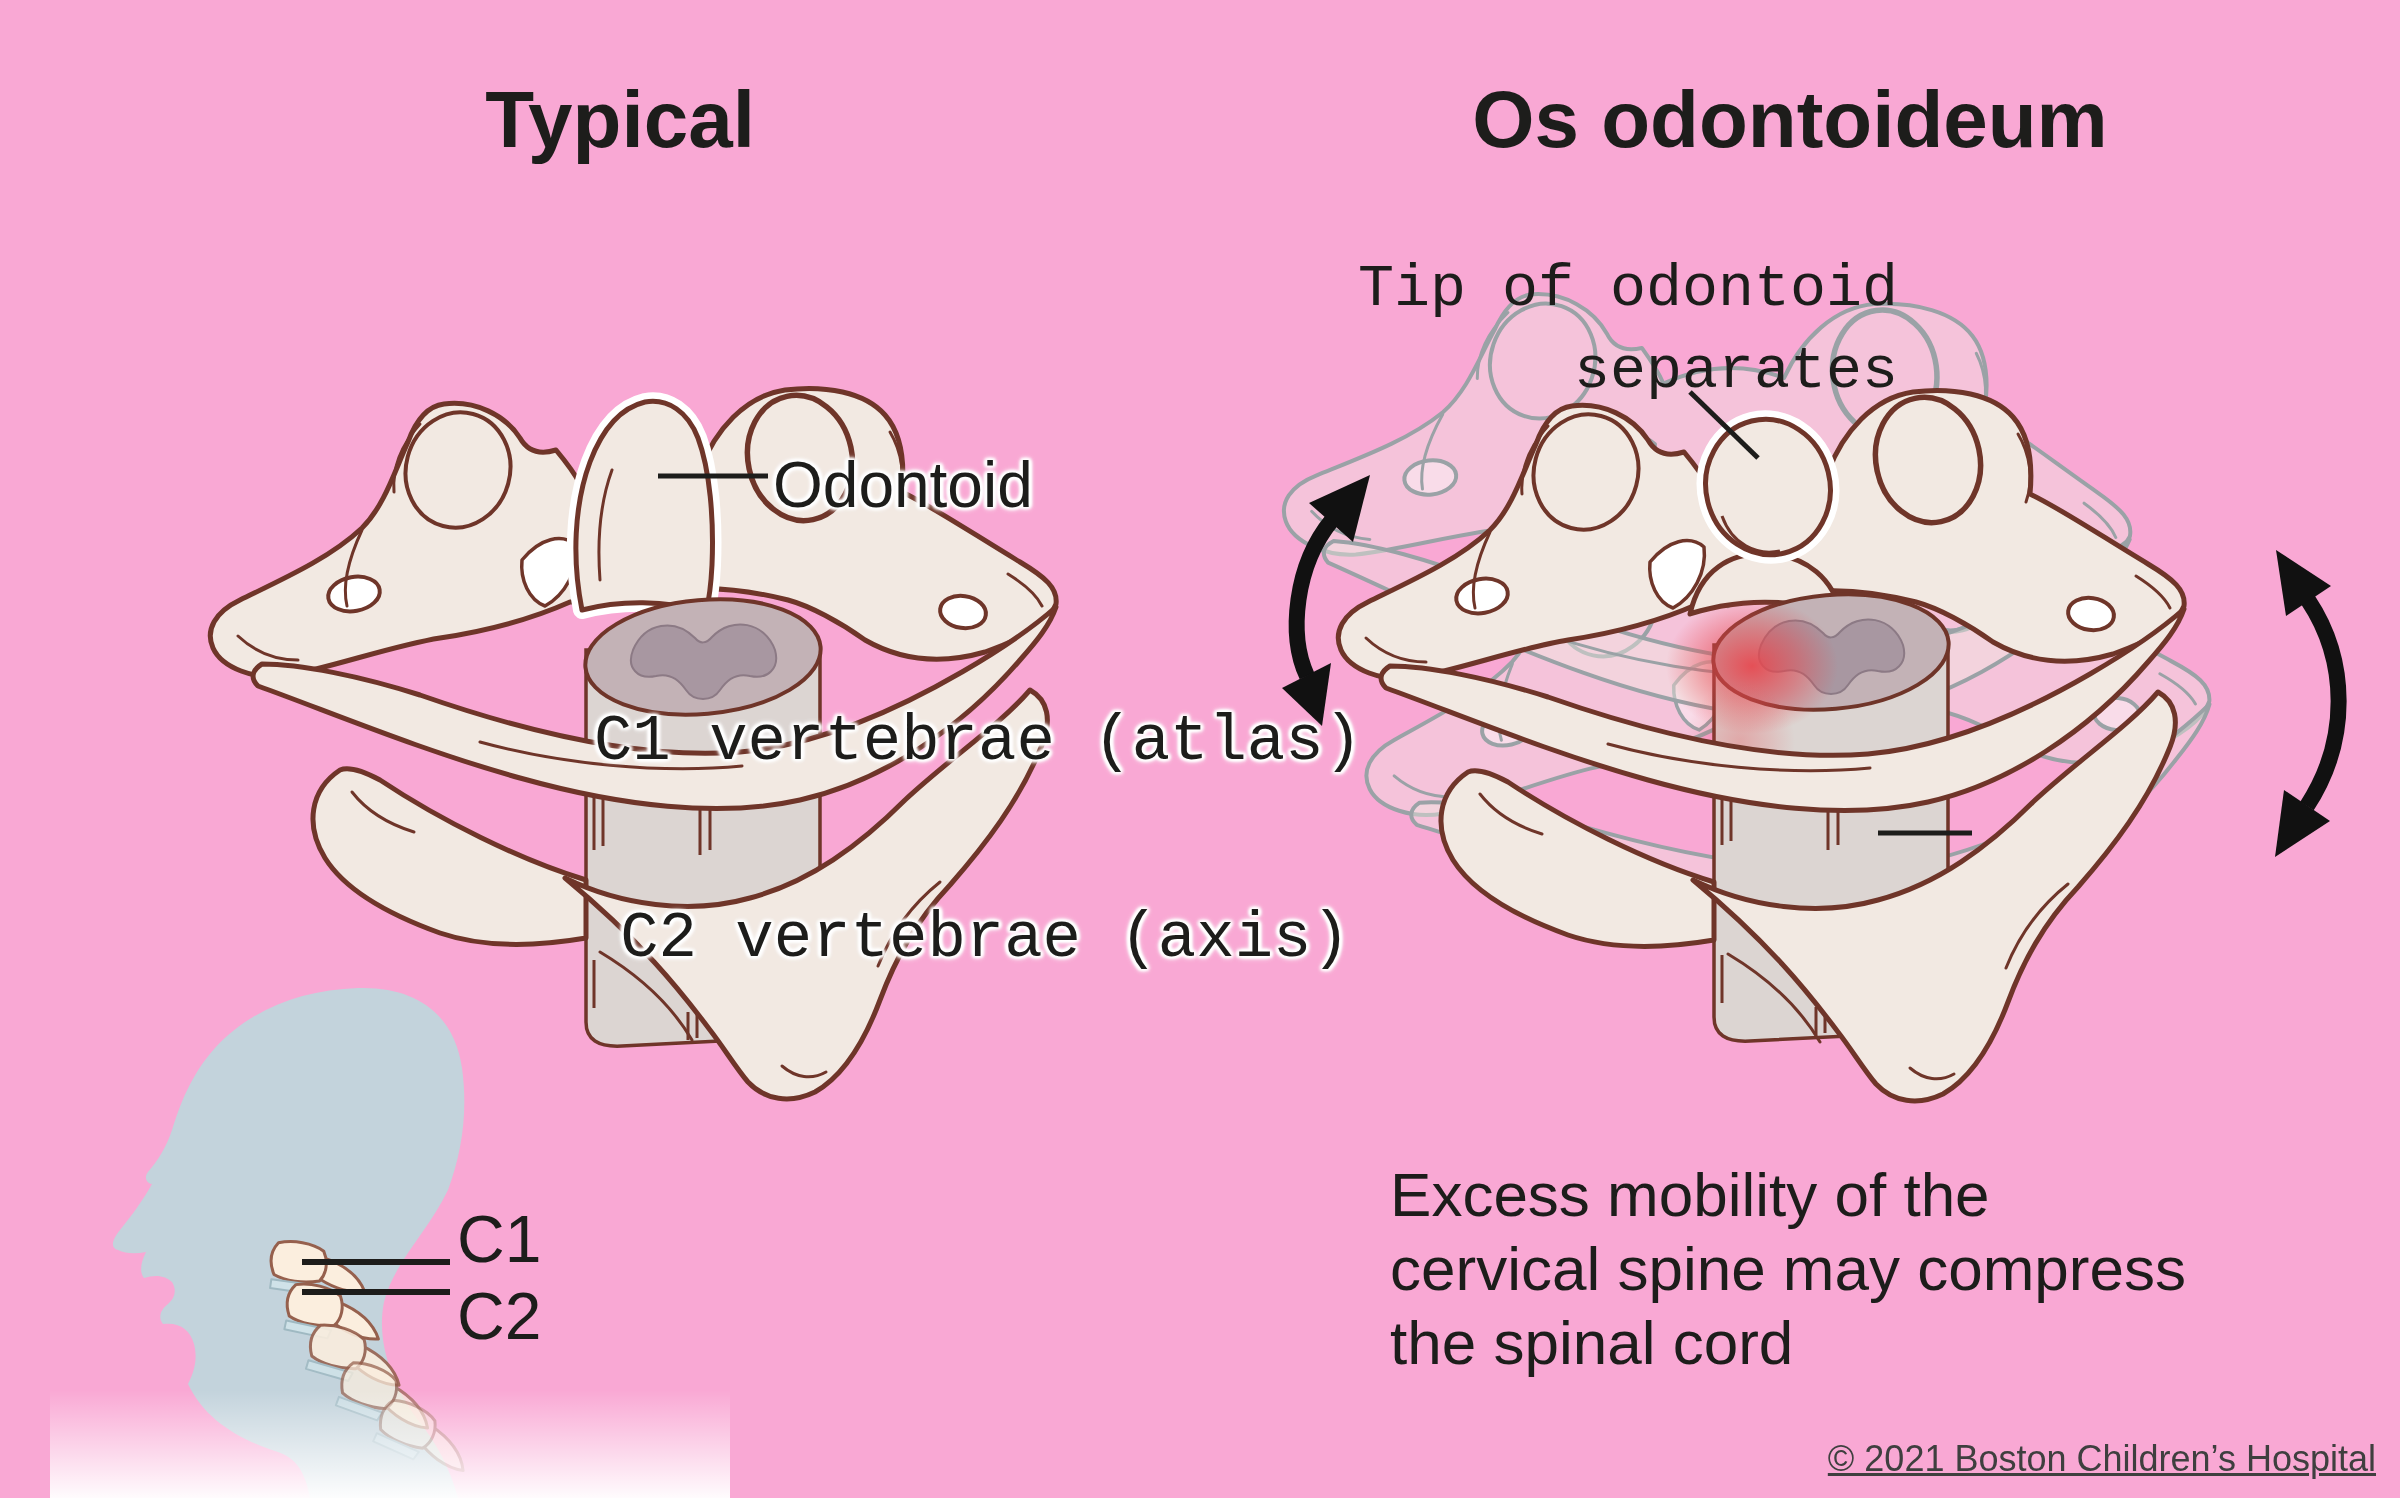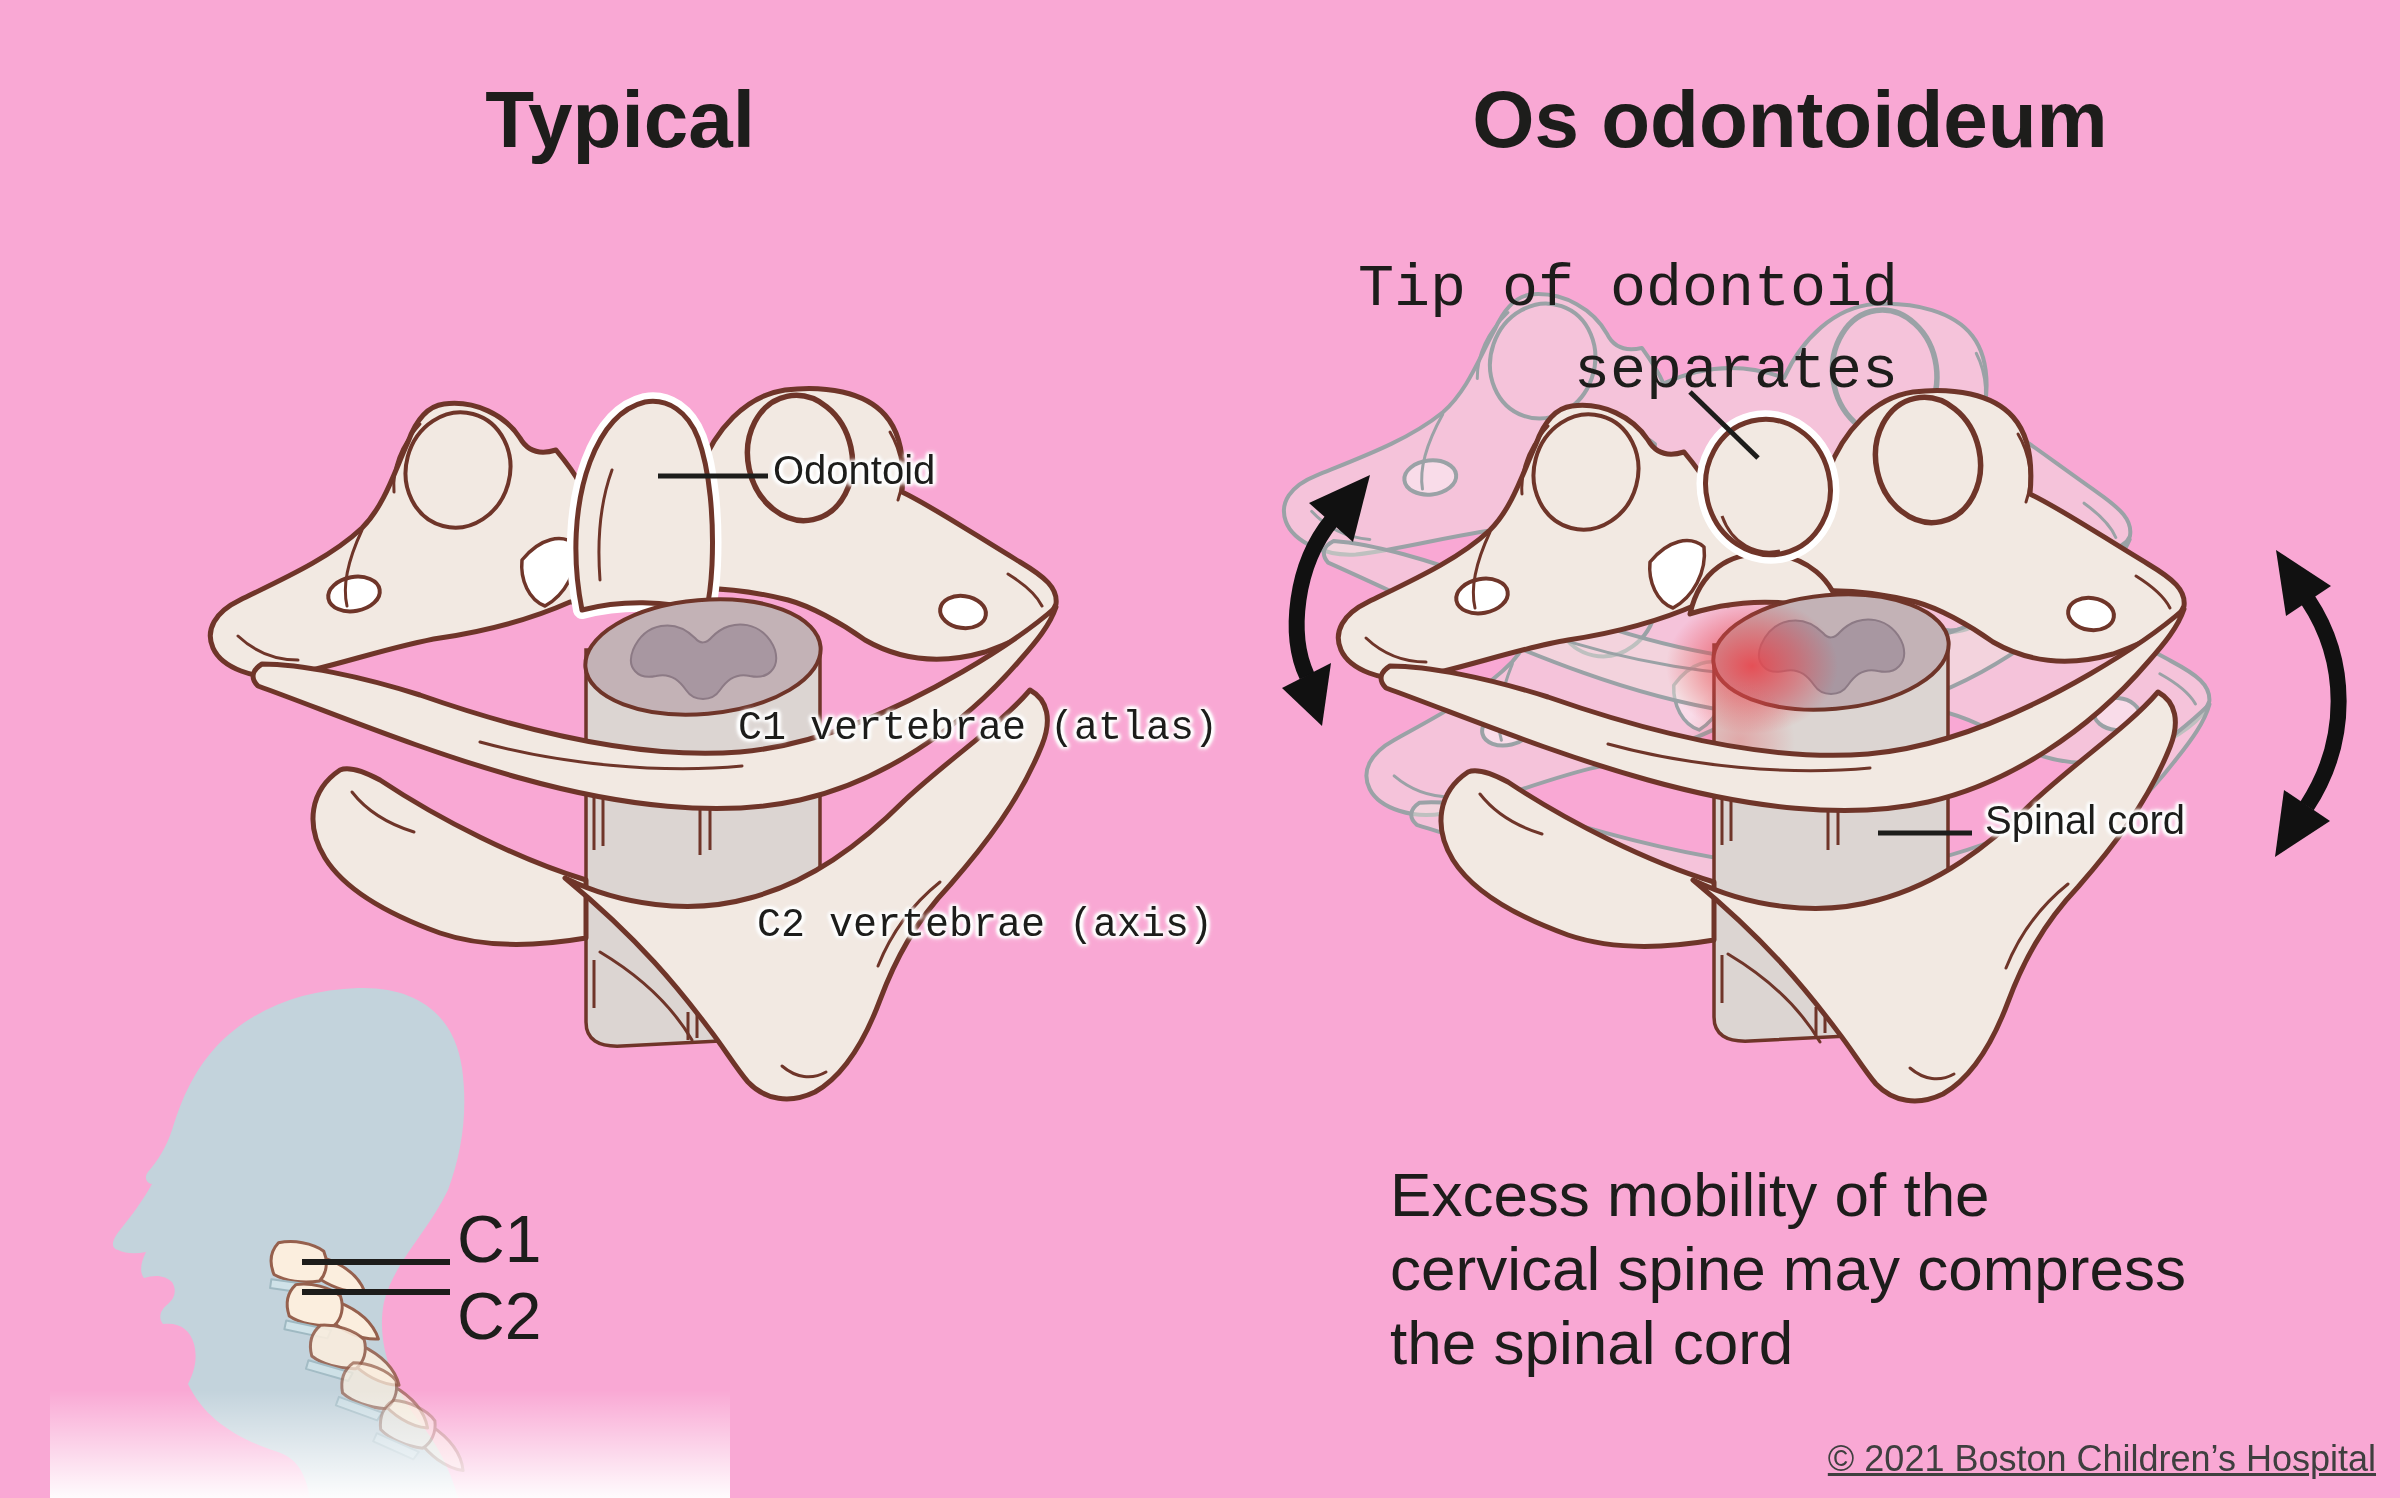--- a/index.html
+++ b/index.html
@@ -7,21 +7,21 @@
     position:relative;width:2400px;height:1498px;background:#f9a8d4;
     font-family:"Liberation Sans", sans-serif;color:#1d1d1b;overflow:hidden;
   }
   .art{position:absolute;left:0;top:0;width:2400px;height:1498px;}
   .txt{position:absolute;white-space:nowrap;}
   .halo{
     text-shadow:0 0 7px #fff,0 0 7px #fff,2px 2px 3px #fff,-2px -2px 3px #fff,
                 2px -2px 3px #fff,-2px 2px 3px #fff,3px 0 3px #fff,-3px 0 3px #fff;
   }
   .heading{font-size:80px;font-weight:700;transform:translateX(-50%);}
-  .label{font-size:40px;font-weight:400;}
+  .label{font-size:64px;font-weight:400;}
   .label-center{transform:translateX(-50%);text-align:right;font-family:Liberation Mono, monospace;}
   .tip-label{font-size:60px;line-height:82px;}
   .caption{font-size:62px;line-height:74px;transform:translateX(-50%);text-align:left;}
   .inset-label{font-size:66px;line-height:1;}
   .copyright{font-size:36px;color:#3f3f3f;}
 </style>
 </head>
 <body>
 
 <div class="stage">
@@ -244,21 +244,20 @@
     <div>Tip of odontoid</div>
     <div>separates</div>
   </div>
 
   <div class="txt label halo" style="left:773px; top:448px;">Odontoid</div>
 
   <div class="txt label halo label-center" style="left:978px; top:706px;">C1 vertebrae (atlas)</div>
 
   <div class="txt label halo label-center" style="left:985px; top:876px;margin-top:27px;">C2 vertebrae (axis)</div>
 
-  <div class="txt label halo" style="left:1985px; top:798px;">Spinal cord</div>
 
   <div class="txt caption" style="left:1788px; top:1158px;">
     <div>Excess mobility of the</div>
     <div>cervical spine may compress</div>
     <div>the spinal cord</div>
   </div>
 
   <div class="txt inset-label" style="left:457px; top:1206px;">C1</div>
 
   <div class="txt inset-label" style="left:457px; top:1283px;">C2</div>

